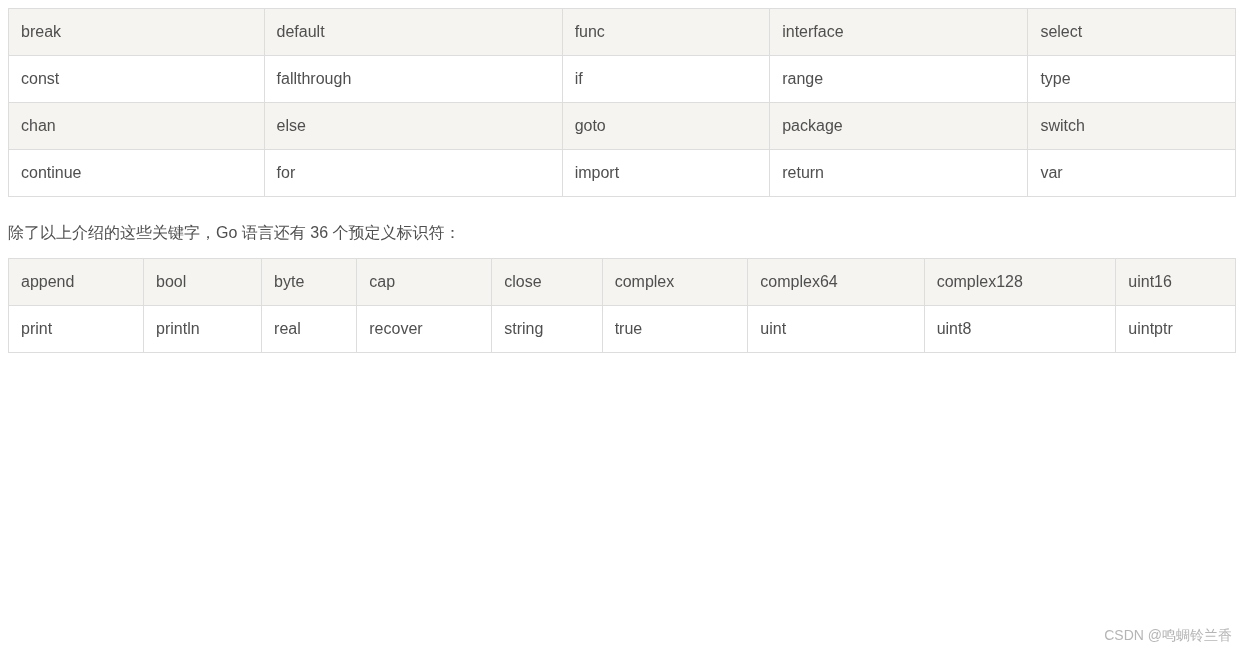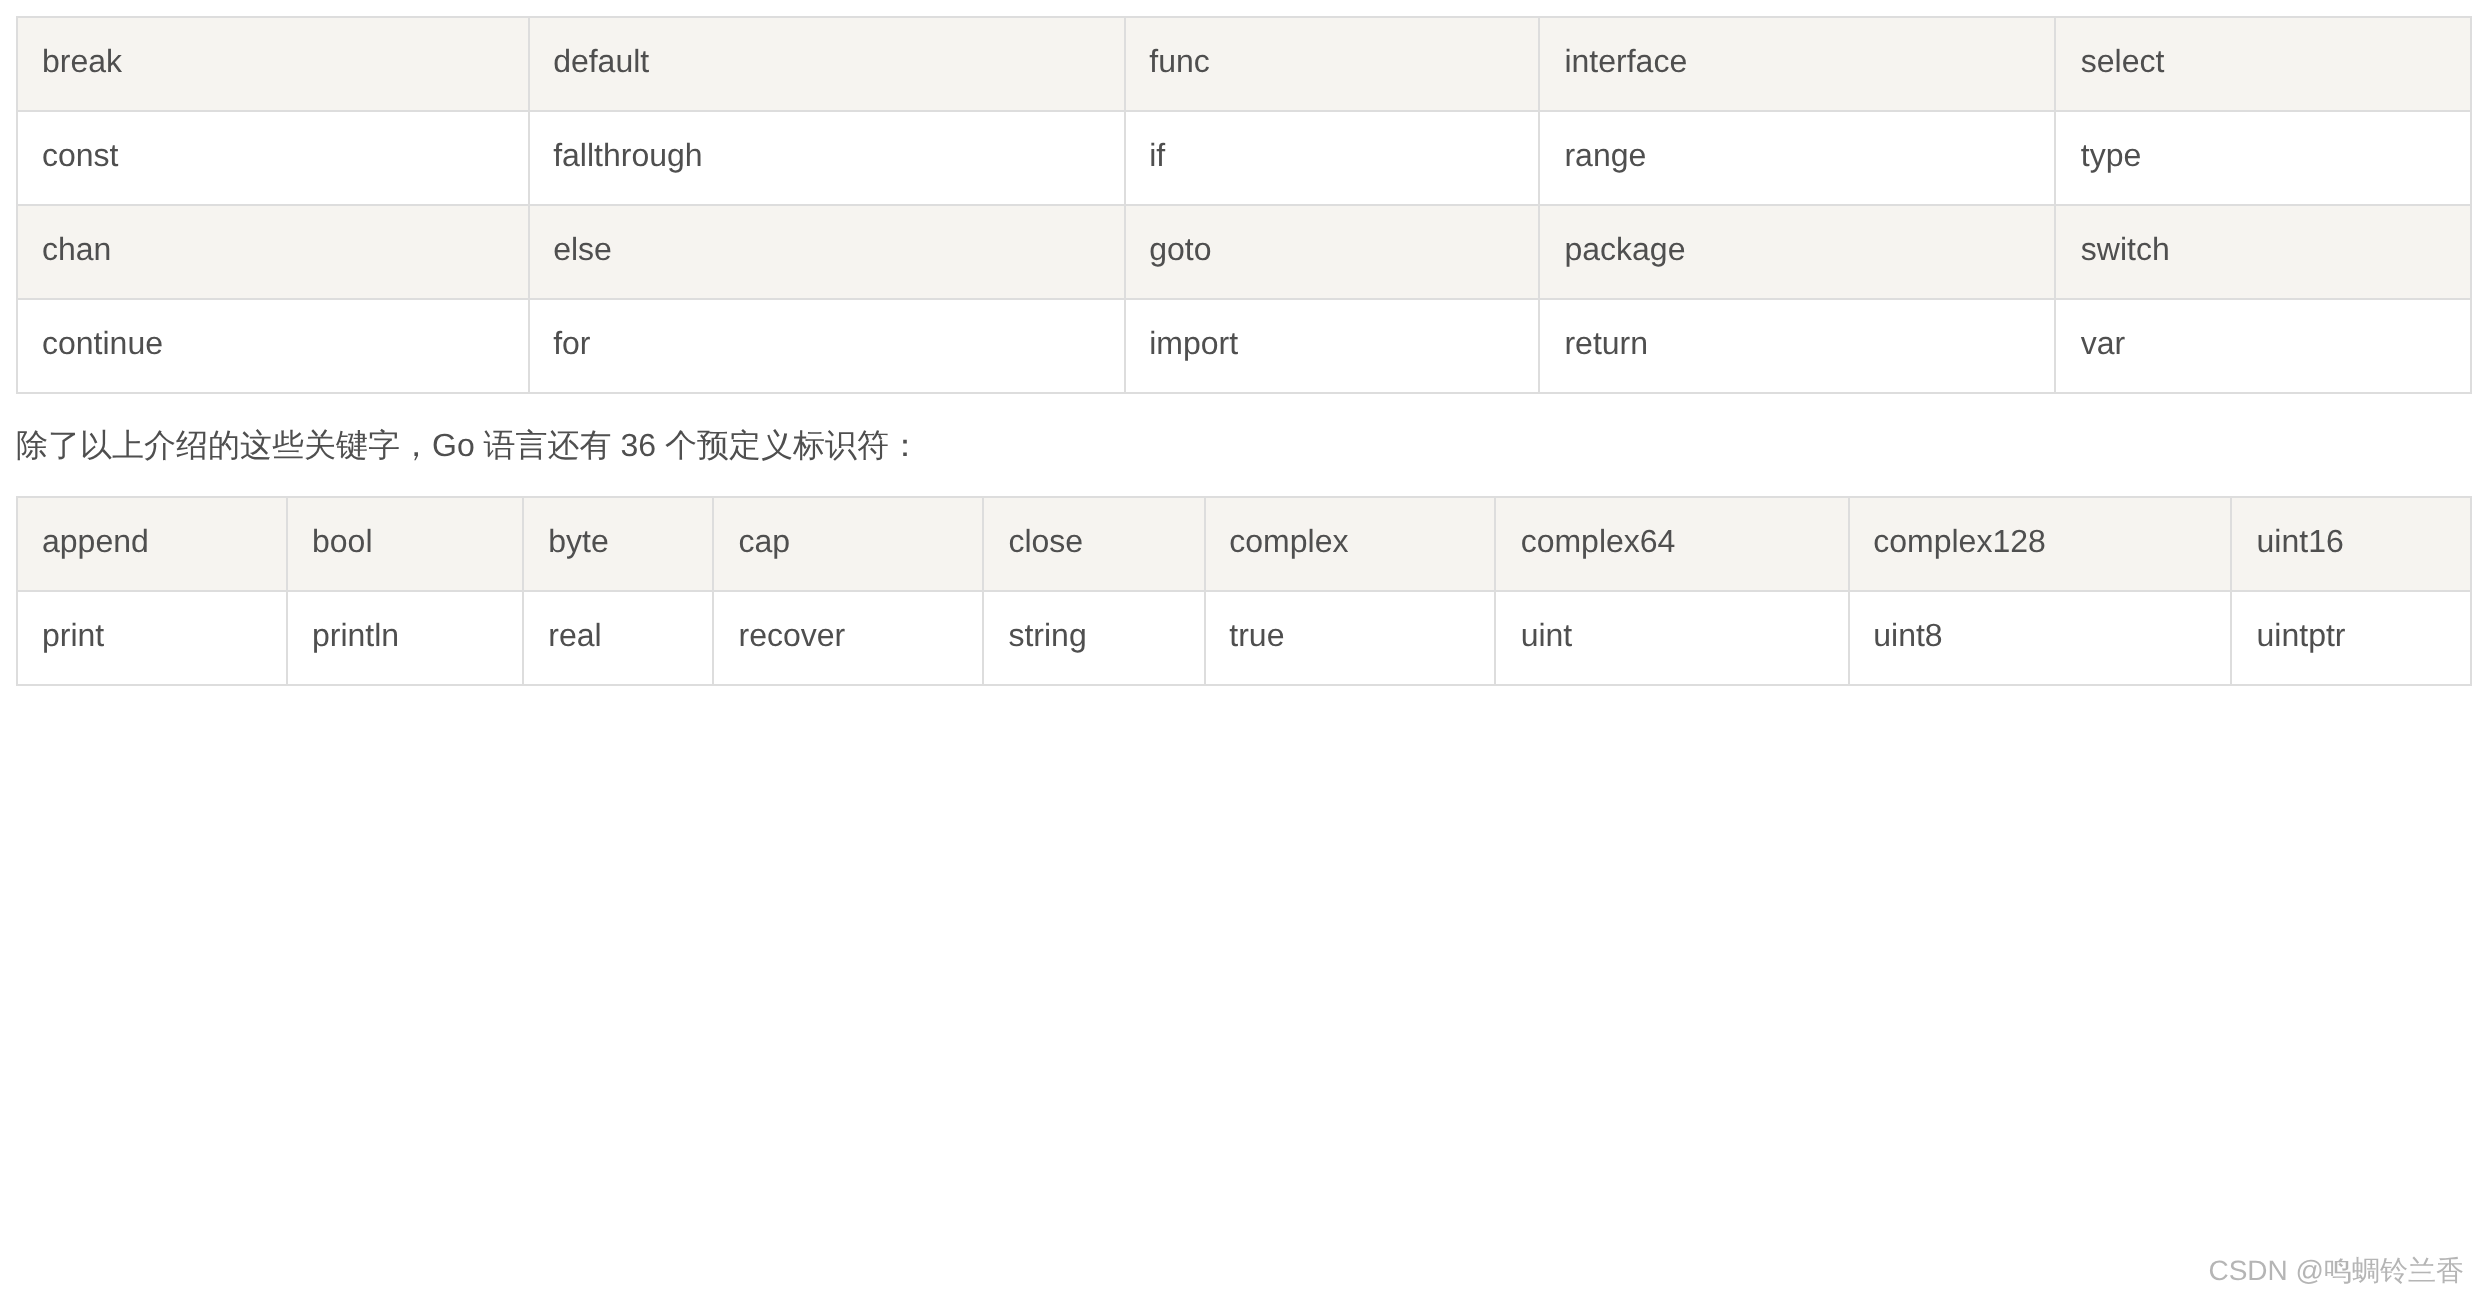--- a/index.html
+++ b/index.html
@@ -23,21 +23,21 @@
       font-size: 16px;
       color: #4f4f4f;
     }
     tr:nth-child(odd) td {
       background: #f6f4f0;
     }
     tr:nth-child(even) td {
       background: #ffffff;
     }
     p.intro {
-      margin: 16px 0 14px 0;
+      margin: 26px 0 14px 0;
       font-size: 16px;
       color: #4f4f4f;
     }
     .watermark {
       position: fixed;
       right: 12px;
       bottom: 8px;
       font-size: 14px;
       color: rgba(120,120,120,0.55);
       pointer-events: none;

